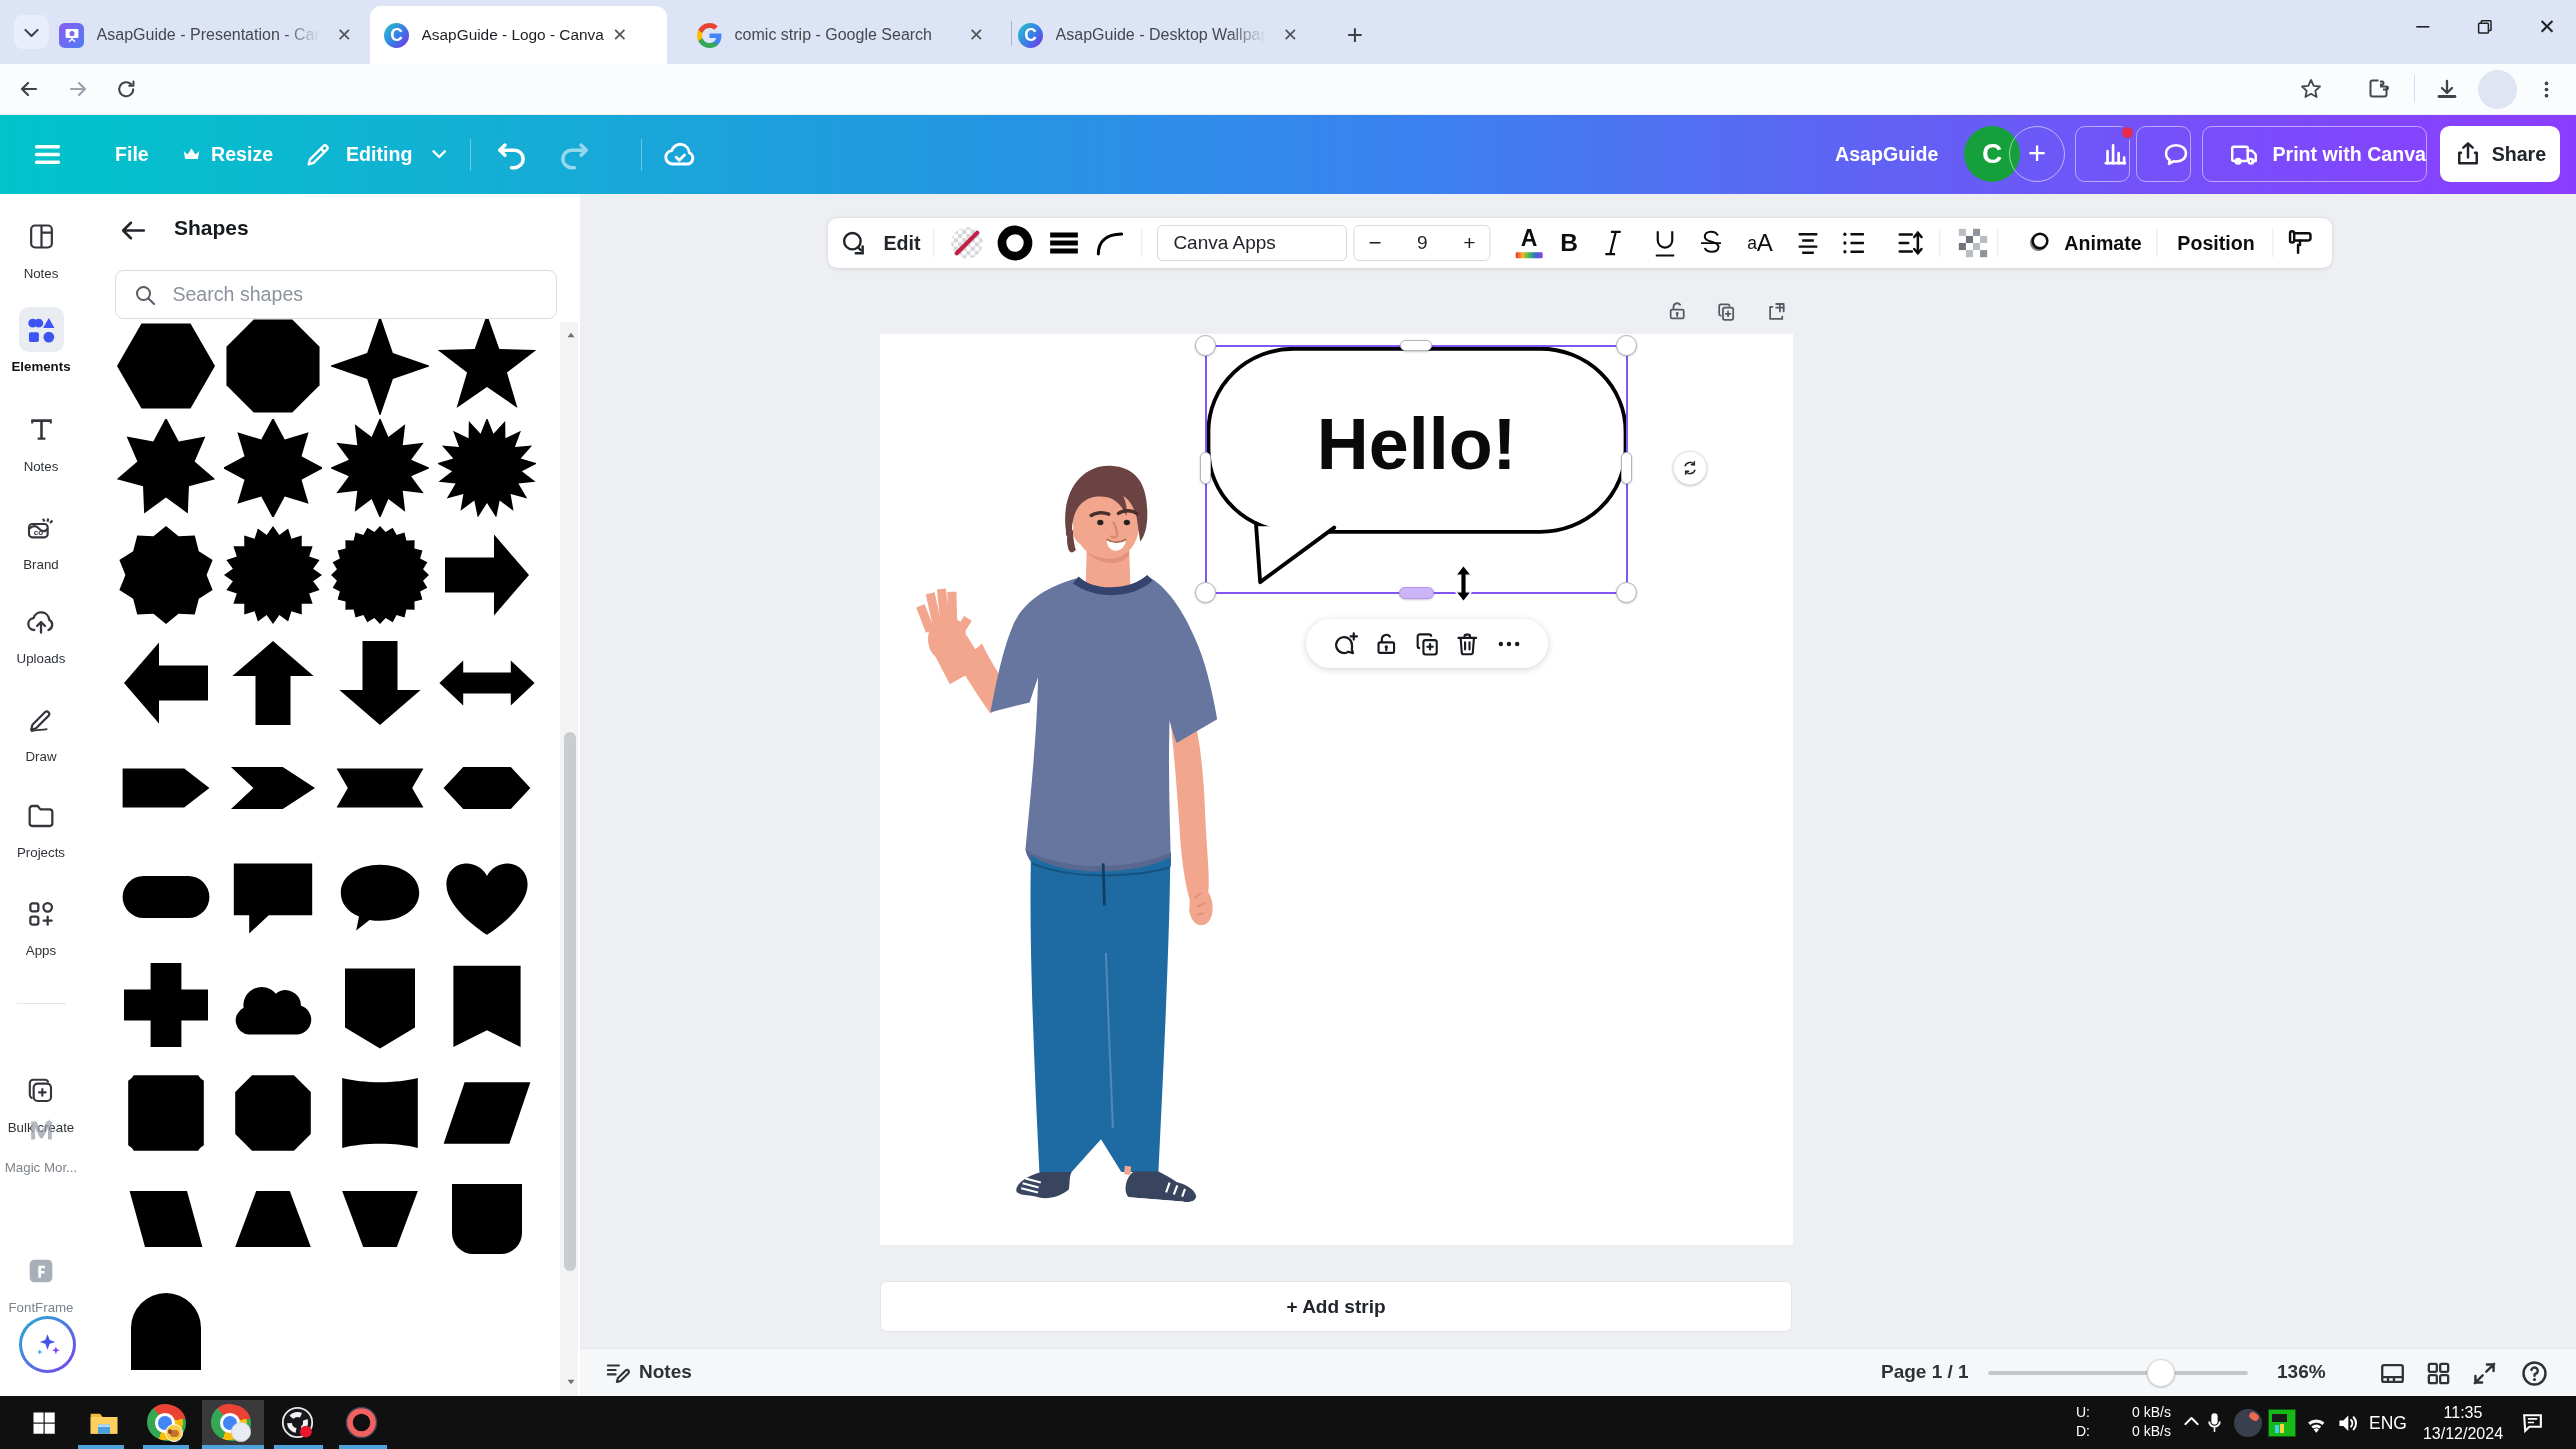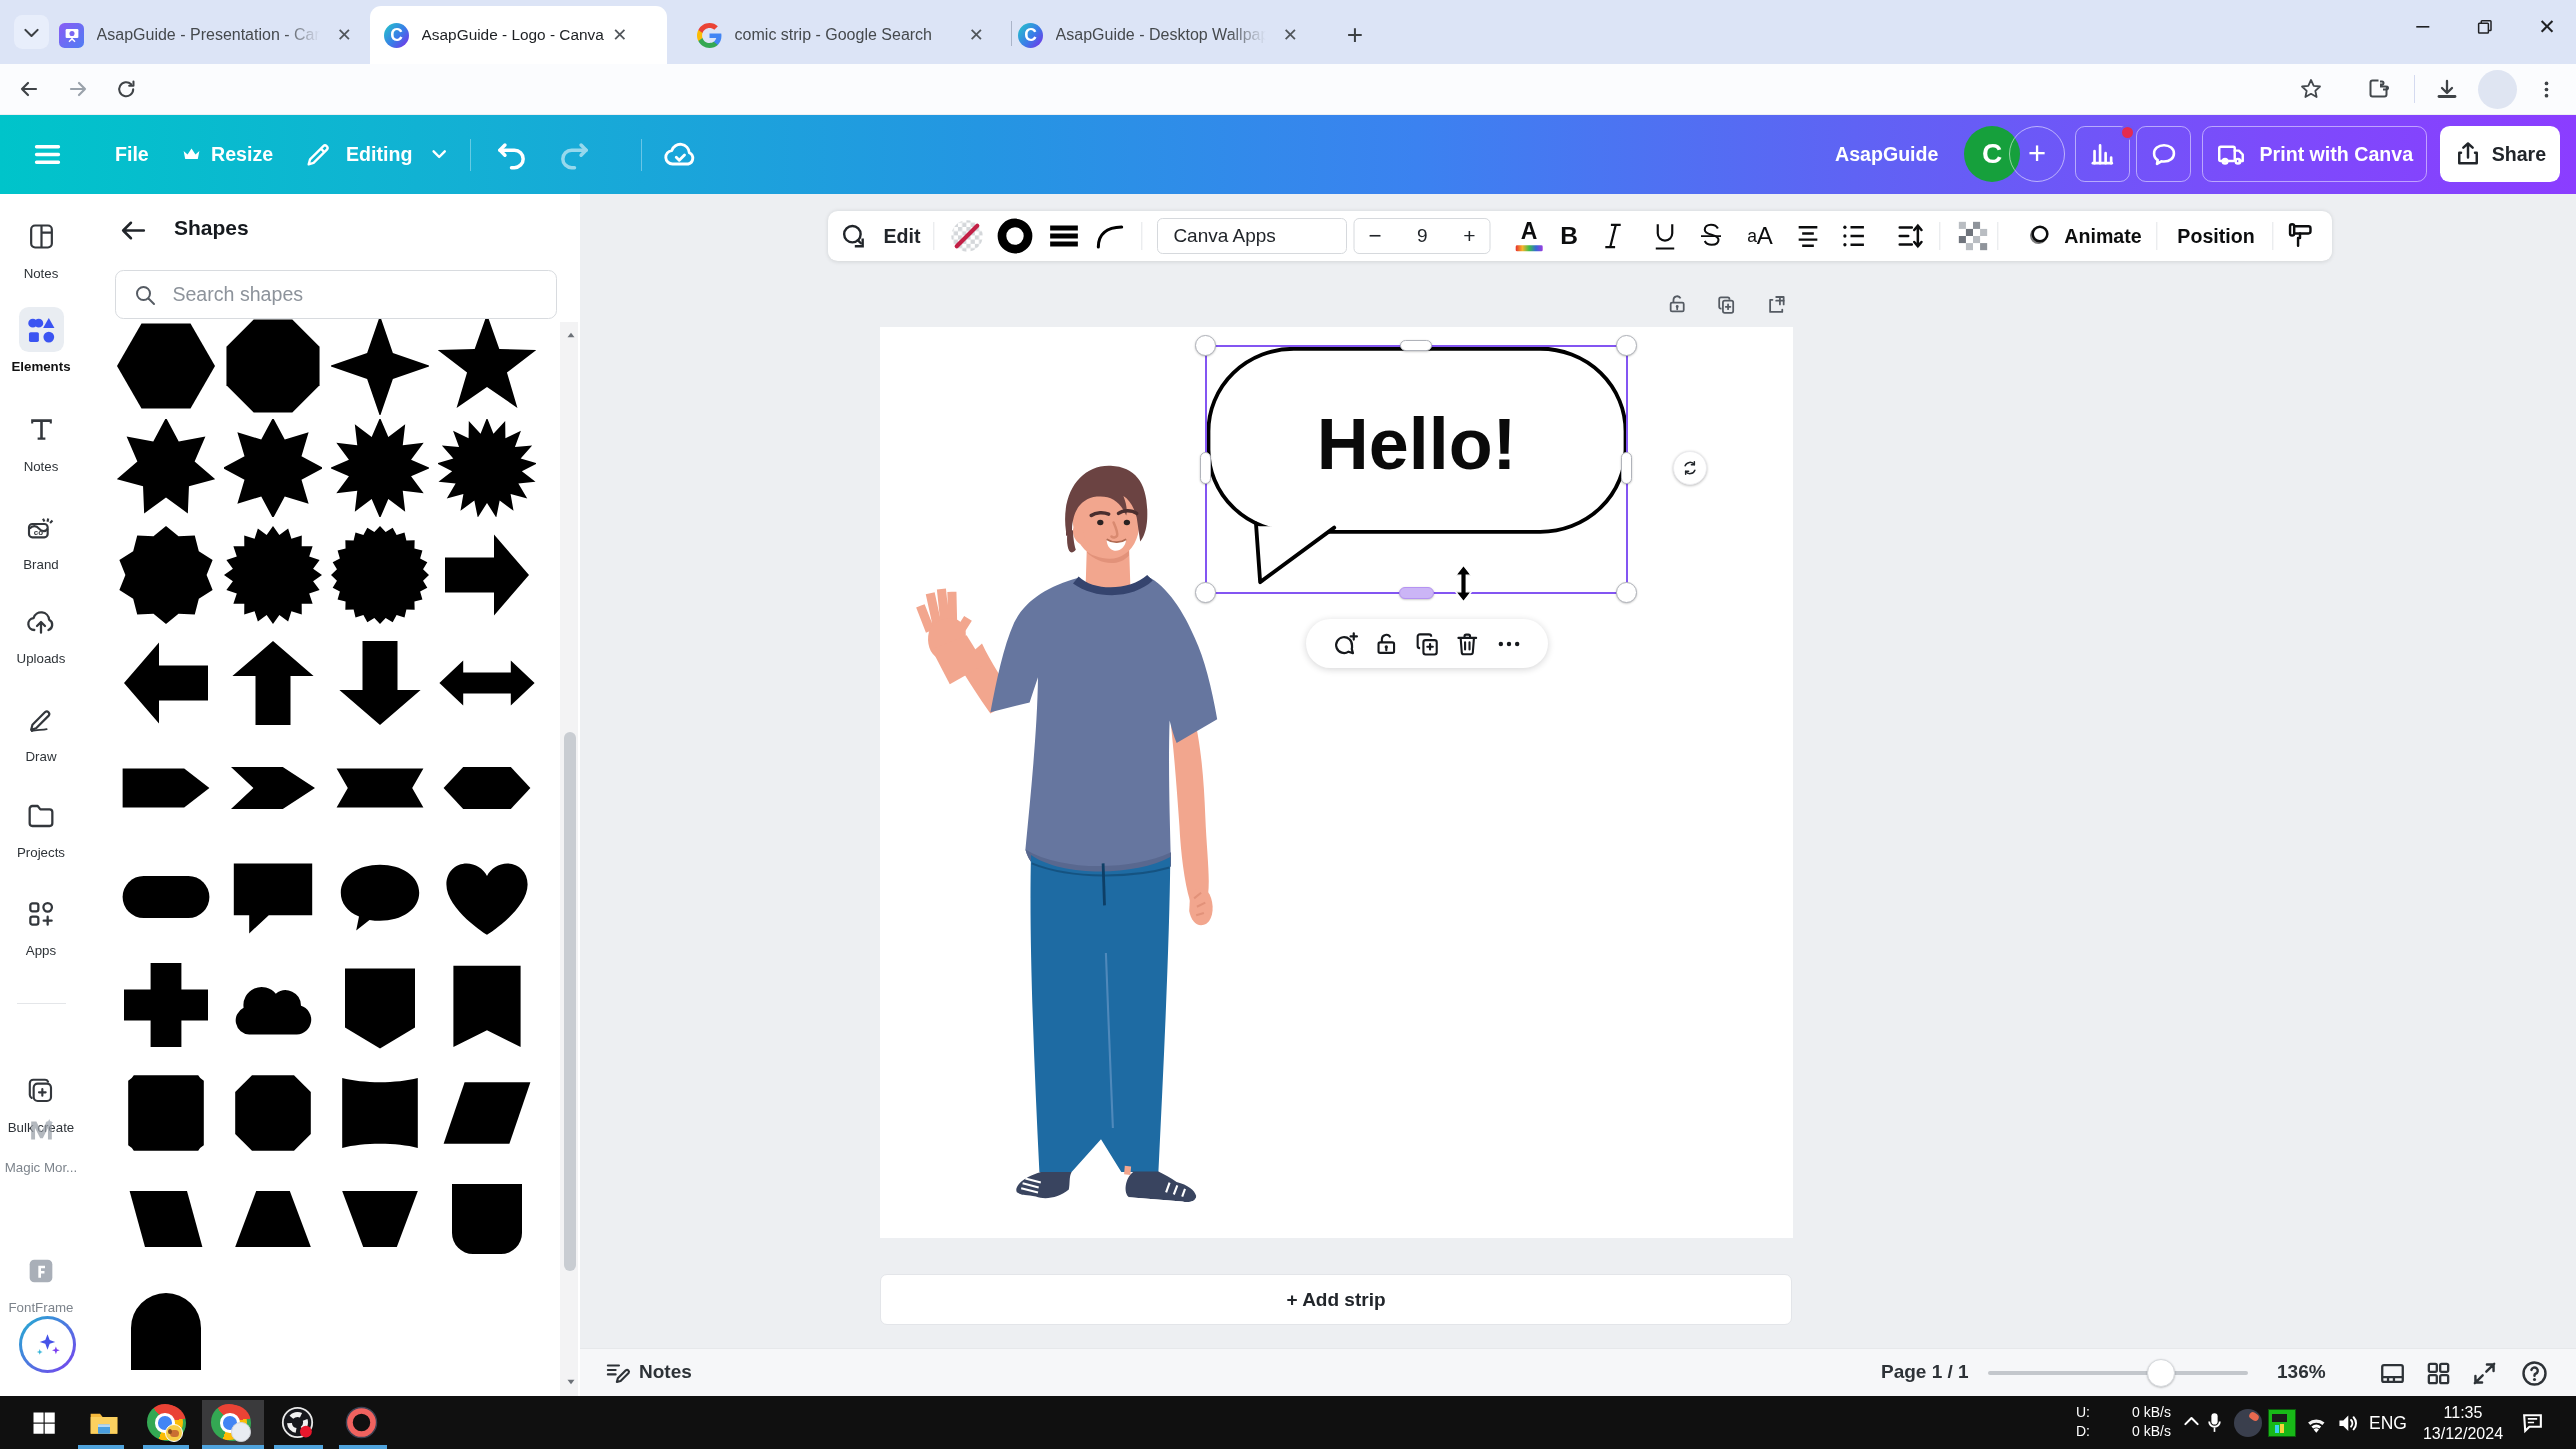--- a/index.html
+++ b/index.html
@@ -17,21 +17,21 @@
 #urlrow{left:0;top:64px;width:2576px;height:50px;background:#fbfcfe}
 .navic{position:absolute;top:7px;width:36px;height:36px;display:flex;align-items:center;justify-content:center}
 #urlpill{position:absolute;left:160px;top:4.2px;width:2191px;height:42px;border-radius:21px;background:#eef1f9;display:flex;align-items:center}
 #urltxt{font-size:18px;color:#313539;margin-left:53px;letter-spacing:0.1px}
 
 #chead{left:0;top:115px;width:2576px;height:79px;background:linear-gradient(90deg,#00c4ca 0%,#13b0d4 18%,#2496e2 38%,#3b82f0 55%,#5f63f4 72%,#7c4bfb 88%,#8b3dff 100%);color:#fff}
 .hitem{position:absolute;top:0;height:79px;display:flex;align-items:center;font-size:19.6px;font-weight:700;color:#fff}
 .hsep{position:absolute;top:24px;width:1.4px;height:31.5px;background:rgba(255,255,255,.35)}
 #avatar{left:1964px;top:11.2px;width:56px;height:56px;border-radius:50%;background:#16a03c;color:#fff;font-size:28px;font-weight:700;display:flex;align-items:center;justify-content:center}
 #pluscirc{left:2009px;top:11.2px;width:56px;height:56px;border-radius:50%;border:1.4px solid rgba(255,255,255,.55);display:flex;align-items:center;justify-content:center;font-size:31px;font-weight:400}
-.hbtn{position:absolute;top:11.2px;height:56px;border:1.4px solid rgba(255,255,255,.5);border-radius:9.8px;display:flex;align-items:center;justify-content:center}
+.hbtn{position:absolute;top:11.2px;height:56px;border:1.4px solid rgba(255,255,255,.5);border-radius:9.8px;display:flex;align-items:center;justify-content:flex-end}
 #sharebtn{position:absolute;left:2440px;top:11.2px;width:120px;height:56px;background:#fff;border-radius:9.8px;color:#21252a;font-size:19.6px;font-weight:700;display:flex;align-items:center;justify-content:center;gap:9.8px}
 #reddot{left:2120px;top:9.8px;width:15.4px;height:15.4px;border-radius:50%;background:#e52b50;border:2.1px solid #6f55f3}
 </style></head><body>
 <div class="abs" id="tabbar">
   <div class="abs" id="chevbtn">
       <svg width="21" height="21" viewBox="0 0 24 24" fill="none" stroke="#3c4043" stroke-width="2.4" stroke-linecap="round" stroke-linejoin="round">
         <path d="M5 9l7 7 7-7"></path>
       </svg>
     </div>
   <div class="tab" id="tab1" style="left:59px;width:301px">
@@ -202,21 +202,21 @@
 
 #rail{left:0;top:194px;width:82px;height:1202px;background:#fff;z-index:3}
 #panel{left:82px;top:194px;width:498px;height:1202px;background:#fff;z-index:2}
 .ritem{position:absolute;left:0;width:82px;display:flex;flex-direction:column;align-items:center;z-index:4}
 .rtile{width:45px;height:45px;display:flex;align-items:center;justify-content:center;border-radius:9.8px}
 .rtile.sel{background:#e9edf2}
 .rlbl{font-size:13.3px;color:#2e3338;margin-top:7px;white-space:nowrap}
 #searchbox{left:115px;top:270px;width:442px;height:49px;border:1.4px solid #d8dbdf;border-radius:8.4px;display:flex;align-items:center;gap:15.4px;padding-left:17px;font-size:19.6px;color:#8d939b;background:#fff;z-index:4}
 .shp{position:absolute;width:98px;height:98px;z-index:3}
 
-#wsp{left:580px;top:200px;width:1996px;height:1154px;background:#edeff2;z-index:1}
+#wsp{left:580px;top:207px;width:1996px;height:1154px;background:#edeff2;z-index:1}
 #toolbar{position:absolute;left:248px;top:11.2px;width:1504px;height:50px;background:#fff;border-radius:9.8px;box-shadow:0 0.7px 4.2px rgba(20,24,28,.12);display:flex;align-items:center}
 .ti{position:absolute;top:50%;transform:translate(-50%,-50%);display:flex;align-items:center;white-space:nowrap}
 .ti.sepv{width:1.4px;height:28px;background:#e3e5e8}
 #canvas{position:absolute;left:300px;top:127px;width:913px;height:911px;background:#fff}
 #addpage{position:absolute;left:300px;top:1074px;width:912px;height:51px;background:#fff;border:1.4px solid #e3e5e9;border-radius:7px;display:flex;align-items:center;justify-content:center;font-size:19px;font-weight:700;color:#22262b}
 
 .selline{position:absolute;background:#8355f2;z-index:2}
 .chandle{position:absolute;width:21px;height:21px;border-radius:50%;background:#fff;border:1.4px solid #b0b3ba;box-shadow:0 0.7px 2.1px rgba(0,0,0,.25);z-index:3}
 .ehandle{position:absolute;background:#fff;border:1.4px solid #b0b3ba;border-radius:6.3px;box-shadow:0 0.7px 2.1px rgba(0,0,0,.25);z-index:3}
 

